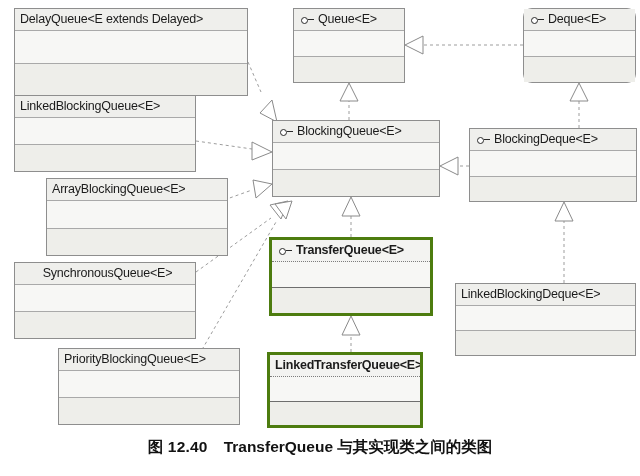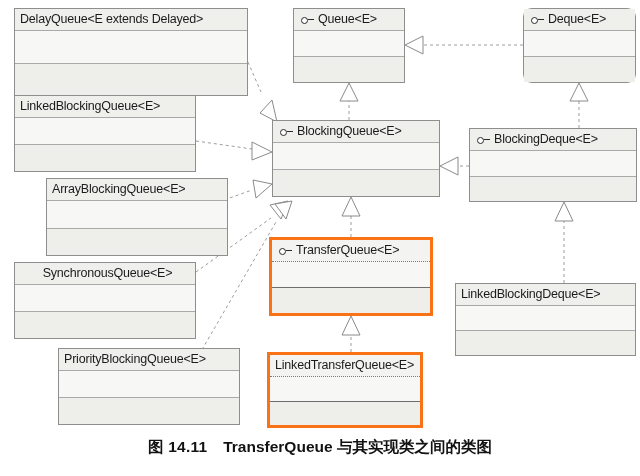--- a/index.html
+++ b/index.html
@@ -37,22 +37,23 @@
   .uml-box {
     position: absolute;
     box-sizing: border-box;
     background: #f4f4f2;
     border: 1px solid #8e8e8e;
     display: flex;
     flex-direction: column;
     z-index: 3;
   }
   .uml-box.bold {
-    border: 3px solid #f97316;
+    border: 3px solid #4d7c0f;
     background: #404040;
+    font-weight: bold;
   }
   .uml-name {
     position: relative;
     flex: 0 0 auto;
     height: 21px;
     line-height: 21px;
     background: #efefec;
     border-bottom: 1px solid #a9a9a9;
     white-space: nowrap;
     overflow: hidden;
@@ -332,16 +333,16 @@
       <div class="uml-name">
         <span class="label">LinkedTransferQueue&lt;E&gt;</span>
       </div>
       <div class="uml-attrs"></div>
       <div class="uml-ops"></div>
     </div>
 
   </div>
 
   <div id="caption">
-    <span class="fig-no">图 14.11</span><span class="gap"></span><span>TransferQueue 与其实现类之间的类图</span>
+    <span class="fig-no">图 12.40</span><span class="gap"></span><span>TransferQueue 与其实现类之间的类图</span>
   </div>
 
 </div>
 
 </body></html>

